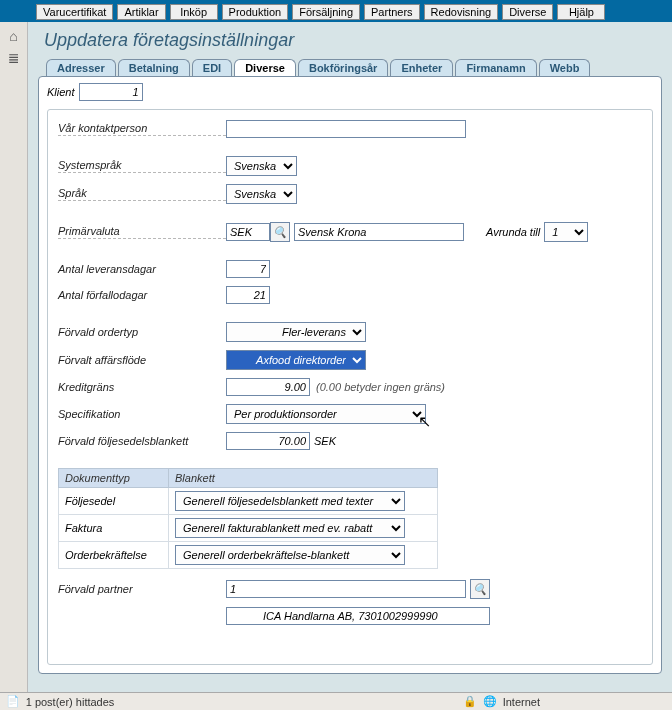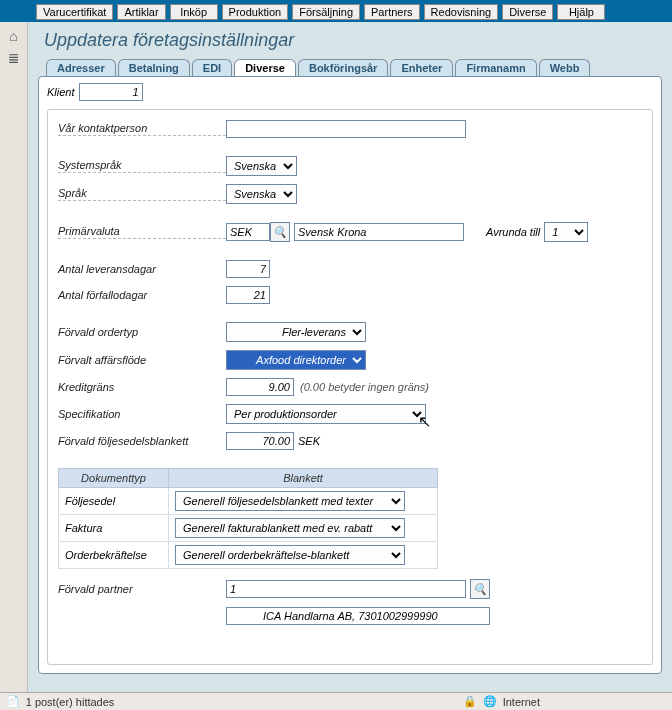--- a/index.html
+++ b/index.html
@@ -111,42 +111,42 @@
   input.txt, select.sel {
     font: inherit;
     border: 1px solid #6f88a7;
     padding: 1px 3px;
     background: #fff;
   }
   input.txt { height: 18px; }
   select.sel { height: 20px; background:#fdfdfd; }
   .num { text-align: right; }
   .wide240 { width: 240px; }
-  .wide80  { width: 68px; }
+  .wide80  { width: 84px; }
   .wide44  { width: 44px; }
   .wide140 { width: 140px; text-align: right; }
   .wide200 { width: 200px; }
   .readonly { background:#e3e3e3; }
   .iconbtn {
     width: 20px; height: 20px;
     border: 1px solid #6f88a7;
     background: #f3f3f3;
     display: inline-flex; align-items:center; justify-content:center;
     cursor: pointer; font-size: 11px;
   }
   .sectiongap { height: 10px; }
   .doc-table {
     border: 0; border-collapse: collapse;
     width: 380px;
     background:#fff;
   }
   .doc-table th {
     background:#d1dff0;
     border: 1px solid #b9c7d6;
-    text-align: center;
+    text-align: left;
     font-weight: normal;
     padding: 3px 6px;
     color:#333;
   }
   .doc-table td {
     border: 1px solid #d6dde4;
     padding: 3px 6px;
     vertical-align: middle;
   }
   .doc-table select { width: 230px; }

